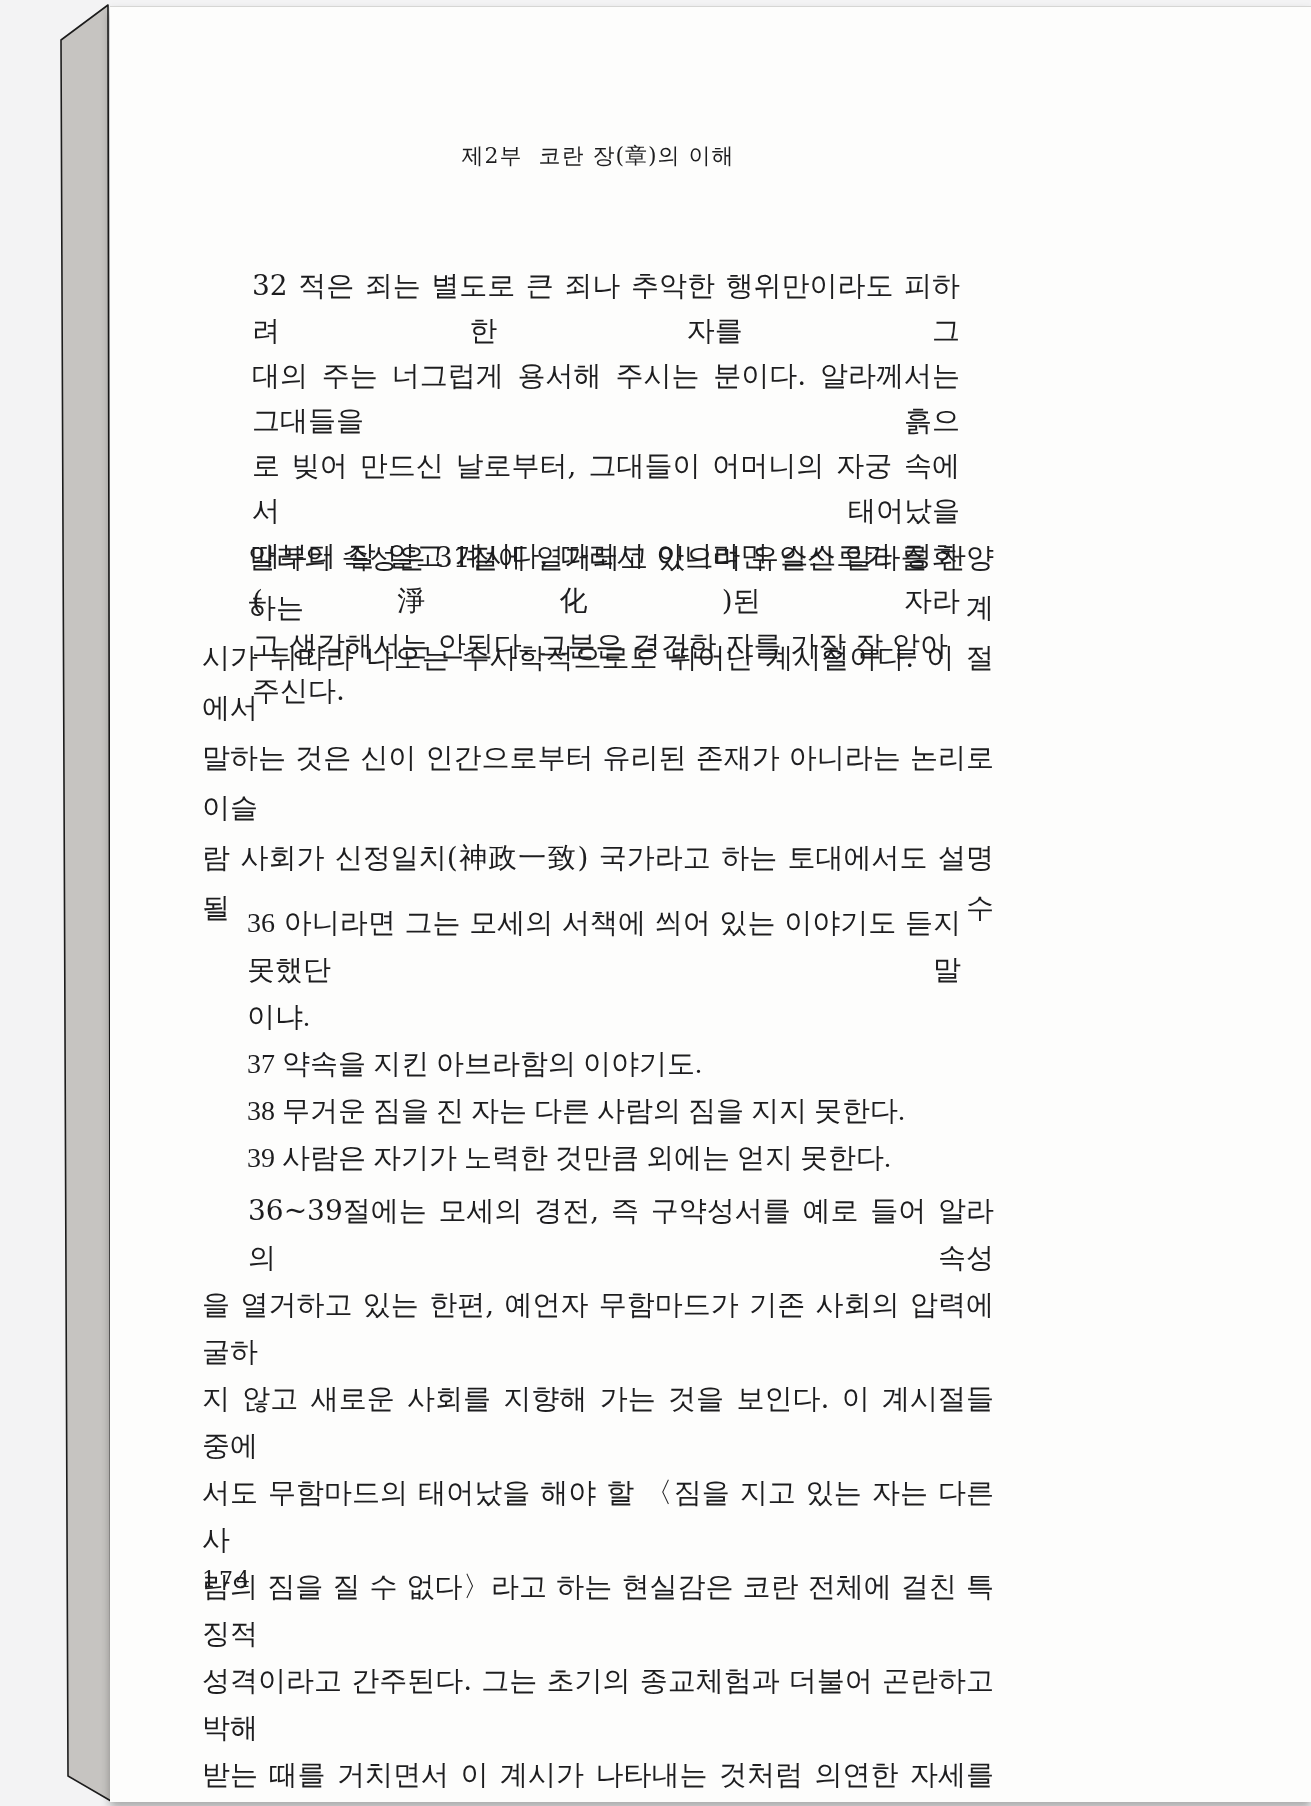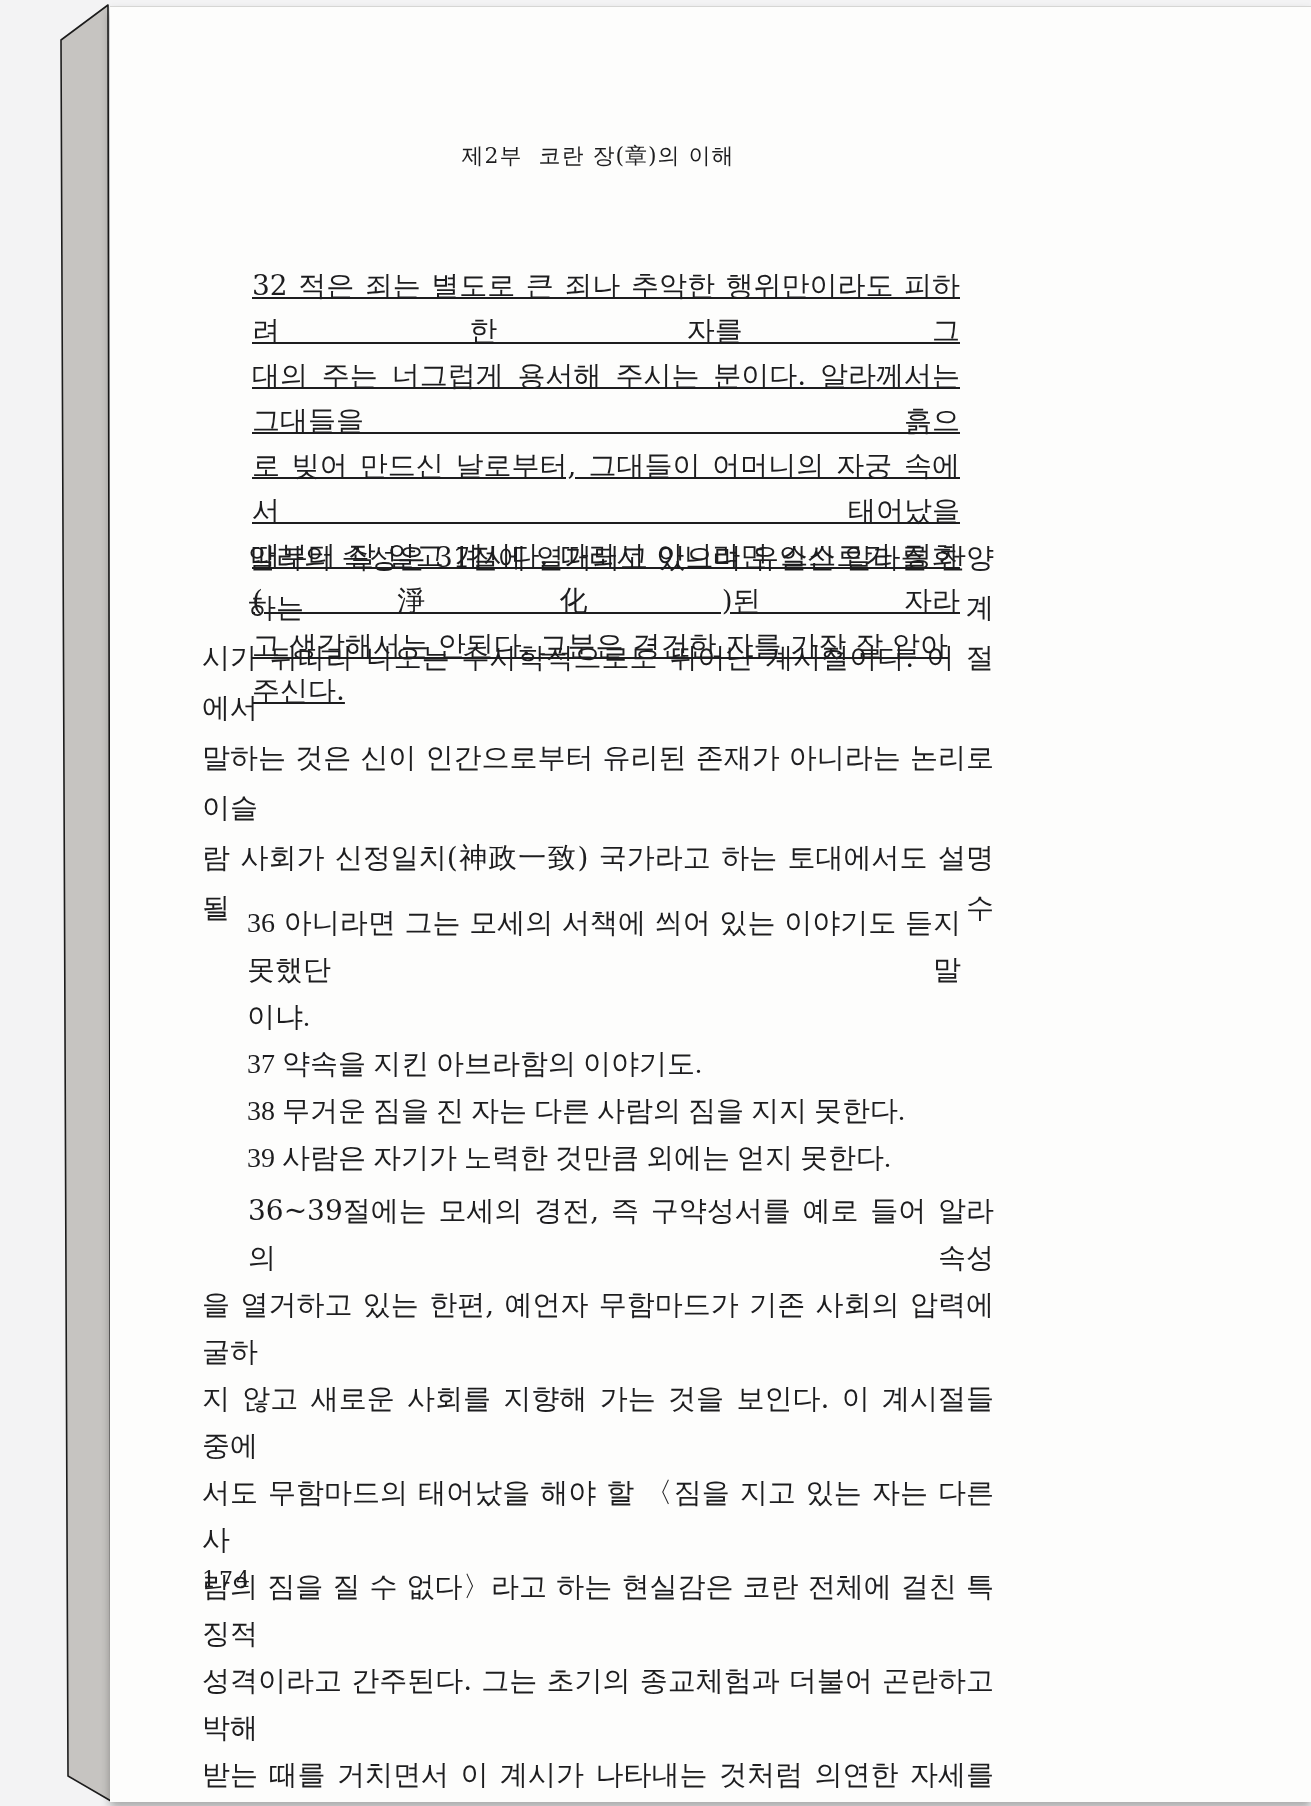--- a/index.html
+++ b/index.html
@@ -46,21 +46,21 @@
 
   .header {
     position: absolute; top: 134px; left: 0; width: 100%;
     text-align: center;
     font-size: 22px;
     letter-spacing: 1px;
     white-space: pre;
   }
 
   .block { position: absolute; font-size: 28px; }
-  .b0 { top: 256px; left: 50px;  width: 708px; line-height: 45px; text-decoration: underline; }
+  .b0 { top: 256px; left: 50px;  width: 708px; line-height: 45px; }
   .b1 { top: 526px; left: 0px;   width: 792px; line-height: 50px; }
   .b2 { top: 892px; left: 45px;  width: 714px; line-height: 47px; font-family: Liberation Serif, serif; }
   .b3 { top: 1180px; left: 0px;  width: 792px; line-height: 47px; }
 
   .line { text-align: left; white-space: normal; }
   .line.j { text-align: justify; text-align-last: justify; }
   .line.ind { padding-left: 46px; }
 
   .page-number {
     position: absolute; top: 1560px; left: 0; width: 100%;

